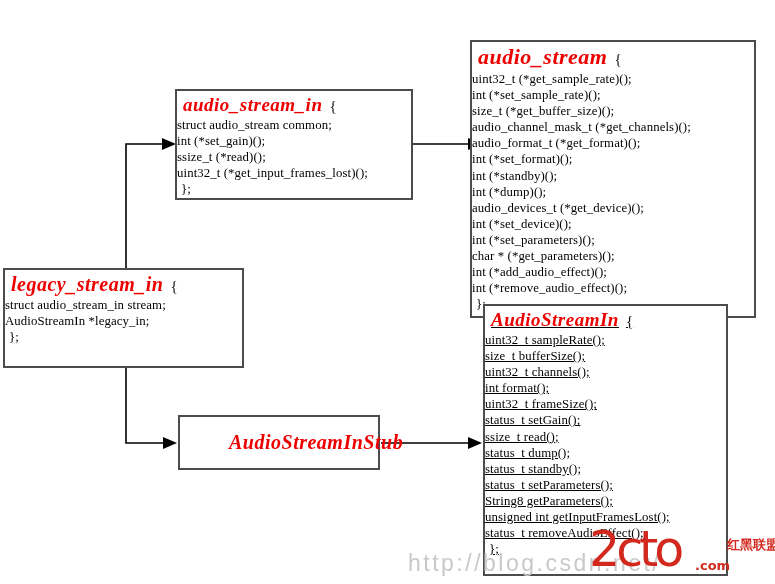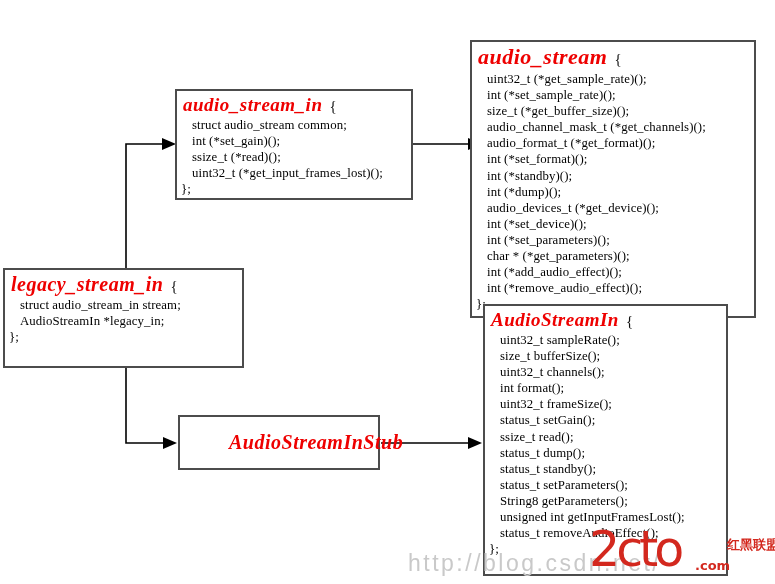--- a/index.html
+++ b/index.html
@@ -15,21 +15,21 @@
   .box-title-row{white-space:nowrap;padding:2px 0 1px 6px;}
   .box-title{
     color:var(--title-red,#ee0000);font-weight:bold;font-style:italic;
     letter-spacing:0.5px;
   }
   .t-xl{font-size:22px;line-height:26px;}
   .t-lg{font-size:20px;line-height:24px;}
   .t-md{font-size:19px;line-height:23px;}
   .brace{color:#111;font-size:15px;font-weight:normal;font-style:normal;margin-left:7px;}
   .member{
-    padding-left:15px;font-size:12.8px;line-height:16.1px;color:#000;
+    font-size:12.8px;line-height:16.1px;color:#000;
     white-space:nowrap;letter-spacing:0.1px;
   }
   .box-close{padding-left:4px;font-size:13px;line-height:15px;color:#000;}
   .stub-box{display:flex;align-items:center;padding-left:41px;}
   .stub-box .box-title{padding-left:8px;font-size:20px;}
   .watermark-url{
     position:absolute;left:408px;top:550px;z-index:3;
     color:var(--watermark-gray,#c9c9c9);font-size:23px;letter-spacing:2.5px;
     font-family:Liberation Sans, sans-serif;
   }
@@ -113,21 +113,21 @@
       <div class="member">struct audio_stream_in stream;</div>
       <div class="member">AudioStreamIn *legacy_in;</div>
     </div>
   <div class="box-close">};</div>
 </div>
 
 <div class="struct-box stub-box" style="left:178px;top:415px;width:202px;height:55px;">
   <span class="box-title">AudioStreamInStub</span>
 </div>
 
-<div class="struct-box" style="left:483px;top:304px;width:245px;height:272px;">
+<div class="struct-box" style="left:483px;top:304px;width:245px;height:272px;text-decoration:underline;">
   <div class="box-title-row">
     <span class="box-title t-md">AudioStreamIn</span><span class="brace">{</span>
   </div>
   <div>
       <div class="member">uint32_t sampleRate();</div>
       <div class="member">size_t  bufferSize();</div>
       <div class="member">uint32_t channels();</div>
       <div class="member">int format();</div>
       <div class="member">uint32_t frameSize();</div>
       <div class="member">status_t setGain();</div>

